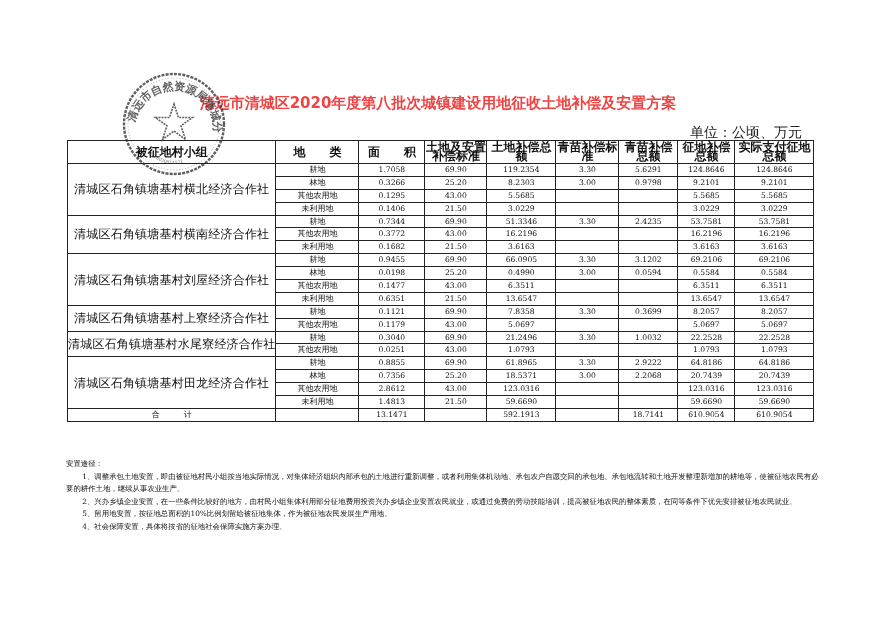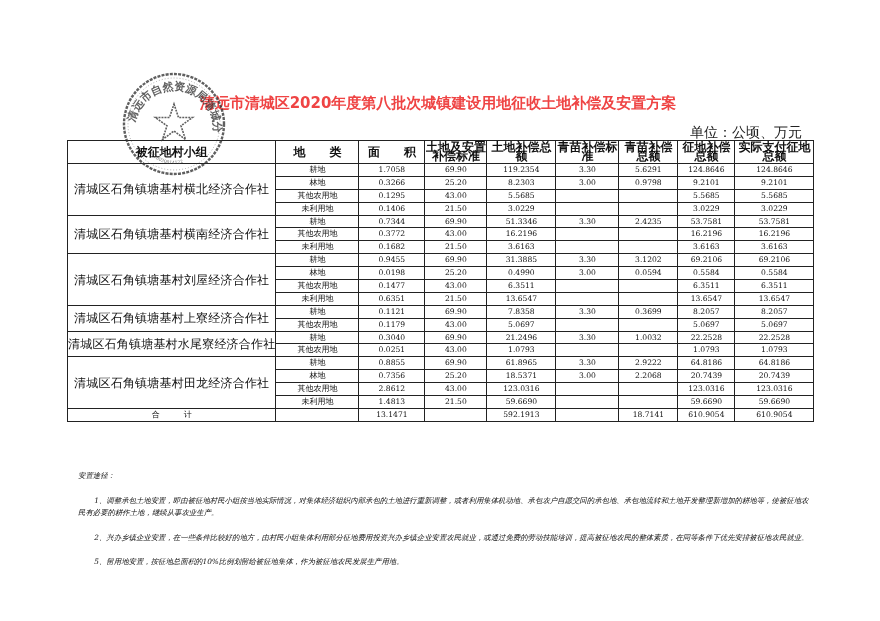--- a/index.html
+++ b/index.html
@@ -27,21 +27,21 @@
   }
   table.main thead th {
     height: 22px; line-height: 9px; white-space: normal; font-size: 12px; font-weight: bold;
   }
   table.main td.group { font-size: 12px; letter-spacing: 0.2px; }
   table.main tr.total td { height: 12px; }
   .num { font-family: "DejaVu Serif", "Liberation Serif", serif; font-size: 7.6px; }
   .notes {
     position: absolute; left: 66px; top: 458px; width: 760px; font-size: 7.4px; line-height: 12.5px; color: #111;
   }
-  .notes p { margin: 12px; font-style: italic; }
+  .notes p { margin: 0; }
   .notes .indent { text-indent: 2.2em; }
   .stamp {
     position: absolute; left: 120px; top: 70px; width: 108px; height: 108px;
     pointer-events: none; opacity: 0.78;
   }
 </style>
 </head>
 <body>
 
 <div>
@@ -145,21 +145,21 @@
           <td class="num"></td>
           <td class="num"></td>
           <td class="num">3.6163</td>
           <td class="num">3.6163</td>
         </tr>
         <tr>
           <td class="group" rowspan="4">清城区石角镇塘基村刘屋经济合作社</td>
           <td>耕地</td>
           <td class="num">0.9455</td>
           <td class="num">69.90</td>
-          <td class="num">31.3885</td>
+          <td class="num">66.0905</td>
           <td class="num">3.30</td>
           <td class="num">3.1202</td>
           <td class="num">69.2106</td>
           <td class="num">69.2106</td>
         </tr>
         <tr>
           <td>林地</td>
           <td class="num">0.0198</td>
           <td class="num">25.20</td>
           <td class="num">0.4990</td>
@@ -283,20 +283,21 @@
           <td class="num">610.9054</td>
         </tr>
       </tbody>
   </table>
 
   <div class="notes">
     <p>安置途径：</p>
     <p class="indent">1、调整承包土地安置，即由被征地村民小组按当地实际情况，对集体经济组织内部承包的土地进行重新调整，或者利用集体机动地、承包农户自愿交回的承包地、承包地流转和土地开发整理新增加的耕地等，使被征地农民有必要的耕作土地，继续从事农业生产。</p>
     <p class="indent">2、兴办乡镇企业安置，在一些条件比较好的地方，由村民小组集体利用部分征地费用投资兴办乡镇企业安置农民就业，或通过免费的劳动技能培训，提高被征地农民的整体素质，在同等条件下优先安排被征地农民就业。</p>
     <p class="indent">5、留用地安置，按征地总面积的10%比例划留给被征地集体，作为被征地农民发展生产用地。</p>
+    <p class="indent">4、社会保障安置，具体将按省的征地社会保障实施方案办理。</p>
   </div>
 
   <svg class="stamp" viewBox="0 0 108 108">
     <circle cx="54" cy="54" r="50" fill="none" stroke="#333" stroke-width="2.4" stroke-dasharray="3 1.2"></circle>
     <circle cx="54" cy="54" r="46" fill="none" stroke="#555" stroke-width="0.6" stroke-dasharray="1 2"></circle>
     <polygon points="54,34 58.5,47.5 72.5,47.5 61,55.8 65.5,69.5 54,61 42.5,69.5 47,55.8 35.5,47.5 49.5,47.5" fill="none" stroke="#333" stroke-width="1.6" stroke-dasharray="2 1"></polygon>
     <path id="arcpath" d="M 14 60 A 40 40 0 1 1 94 60" fill="none"></path>
     <text font-size="11" fill="#333" font-weight="bold"><textPath href="#arcpath" startOffset="6%">清远市自然资源局清城分局</textPath></text>
     <path id="arcbot" d="M 24 76 A 34 34 0 0 0 84 76" fill="none"></path>
     <text font-size="4.5" fill="#444"><textPath href="#arcbot" startOffset="12%">4418020014122</textPath></text>

